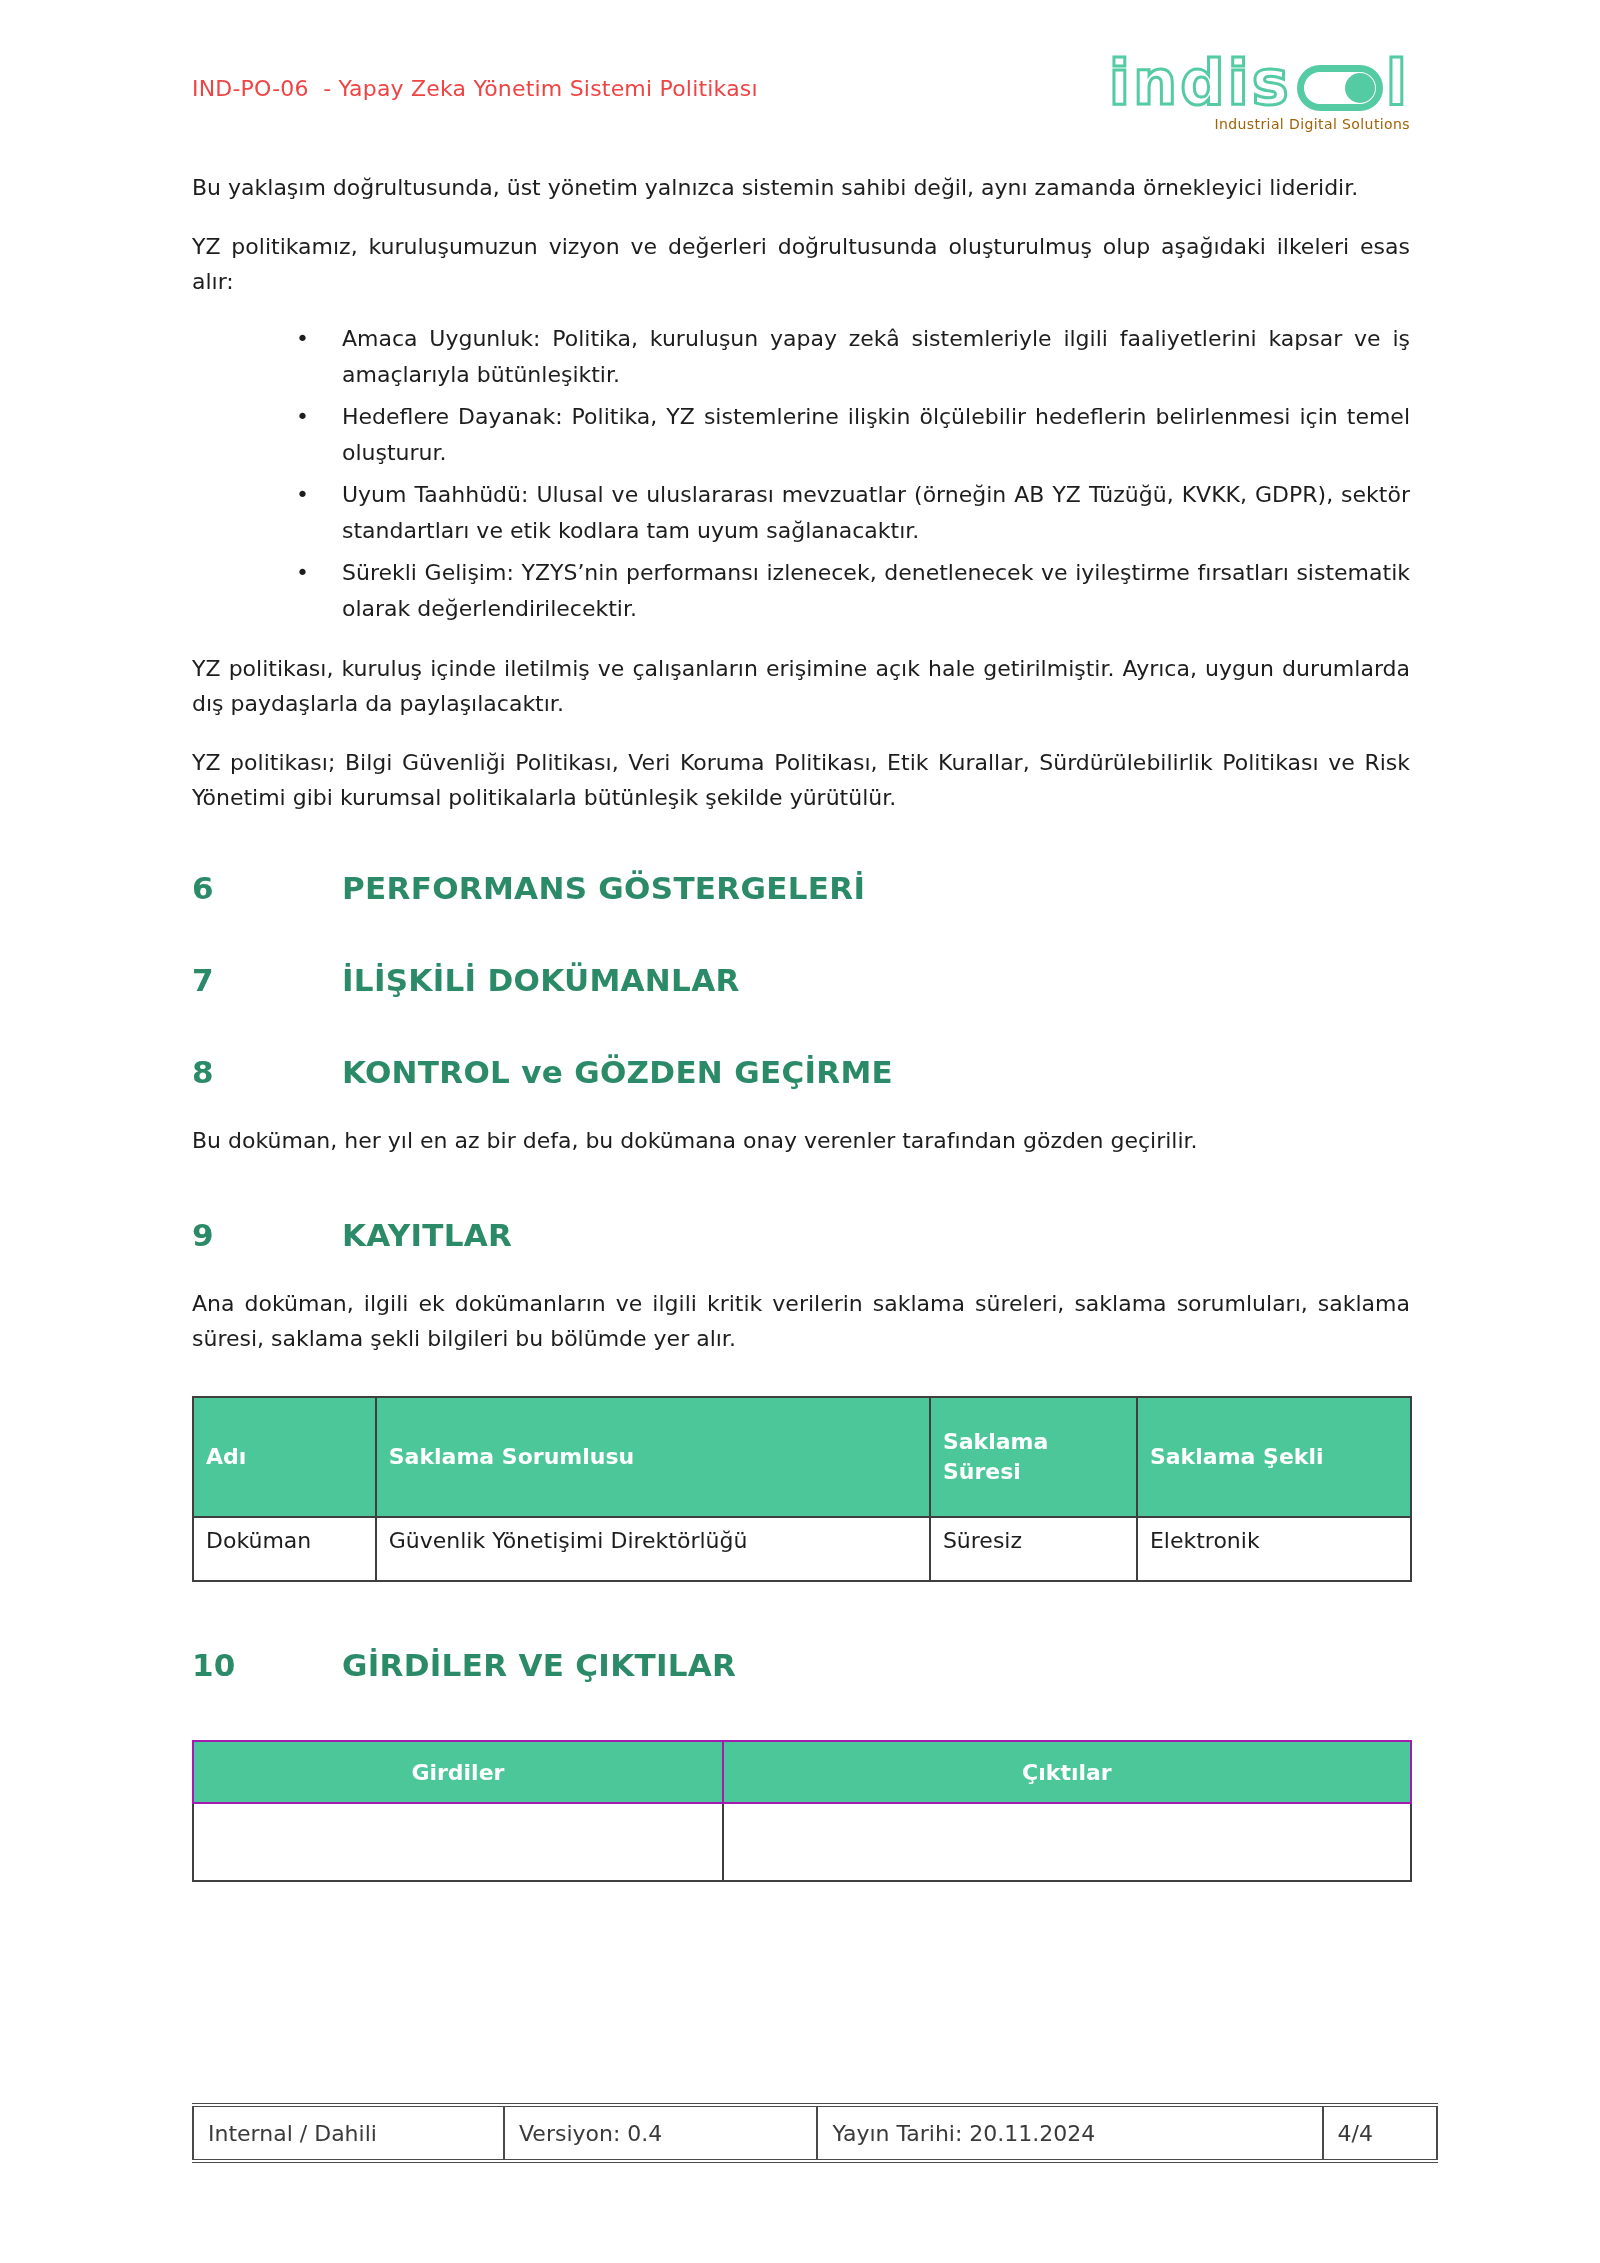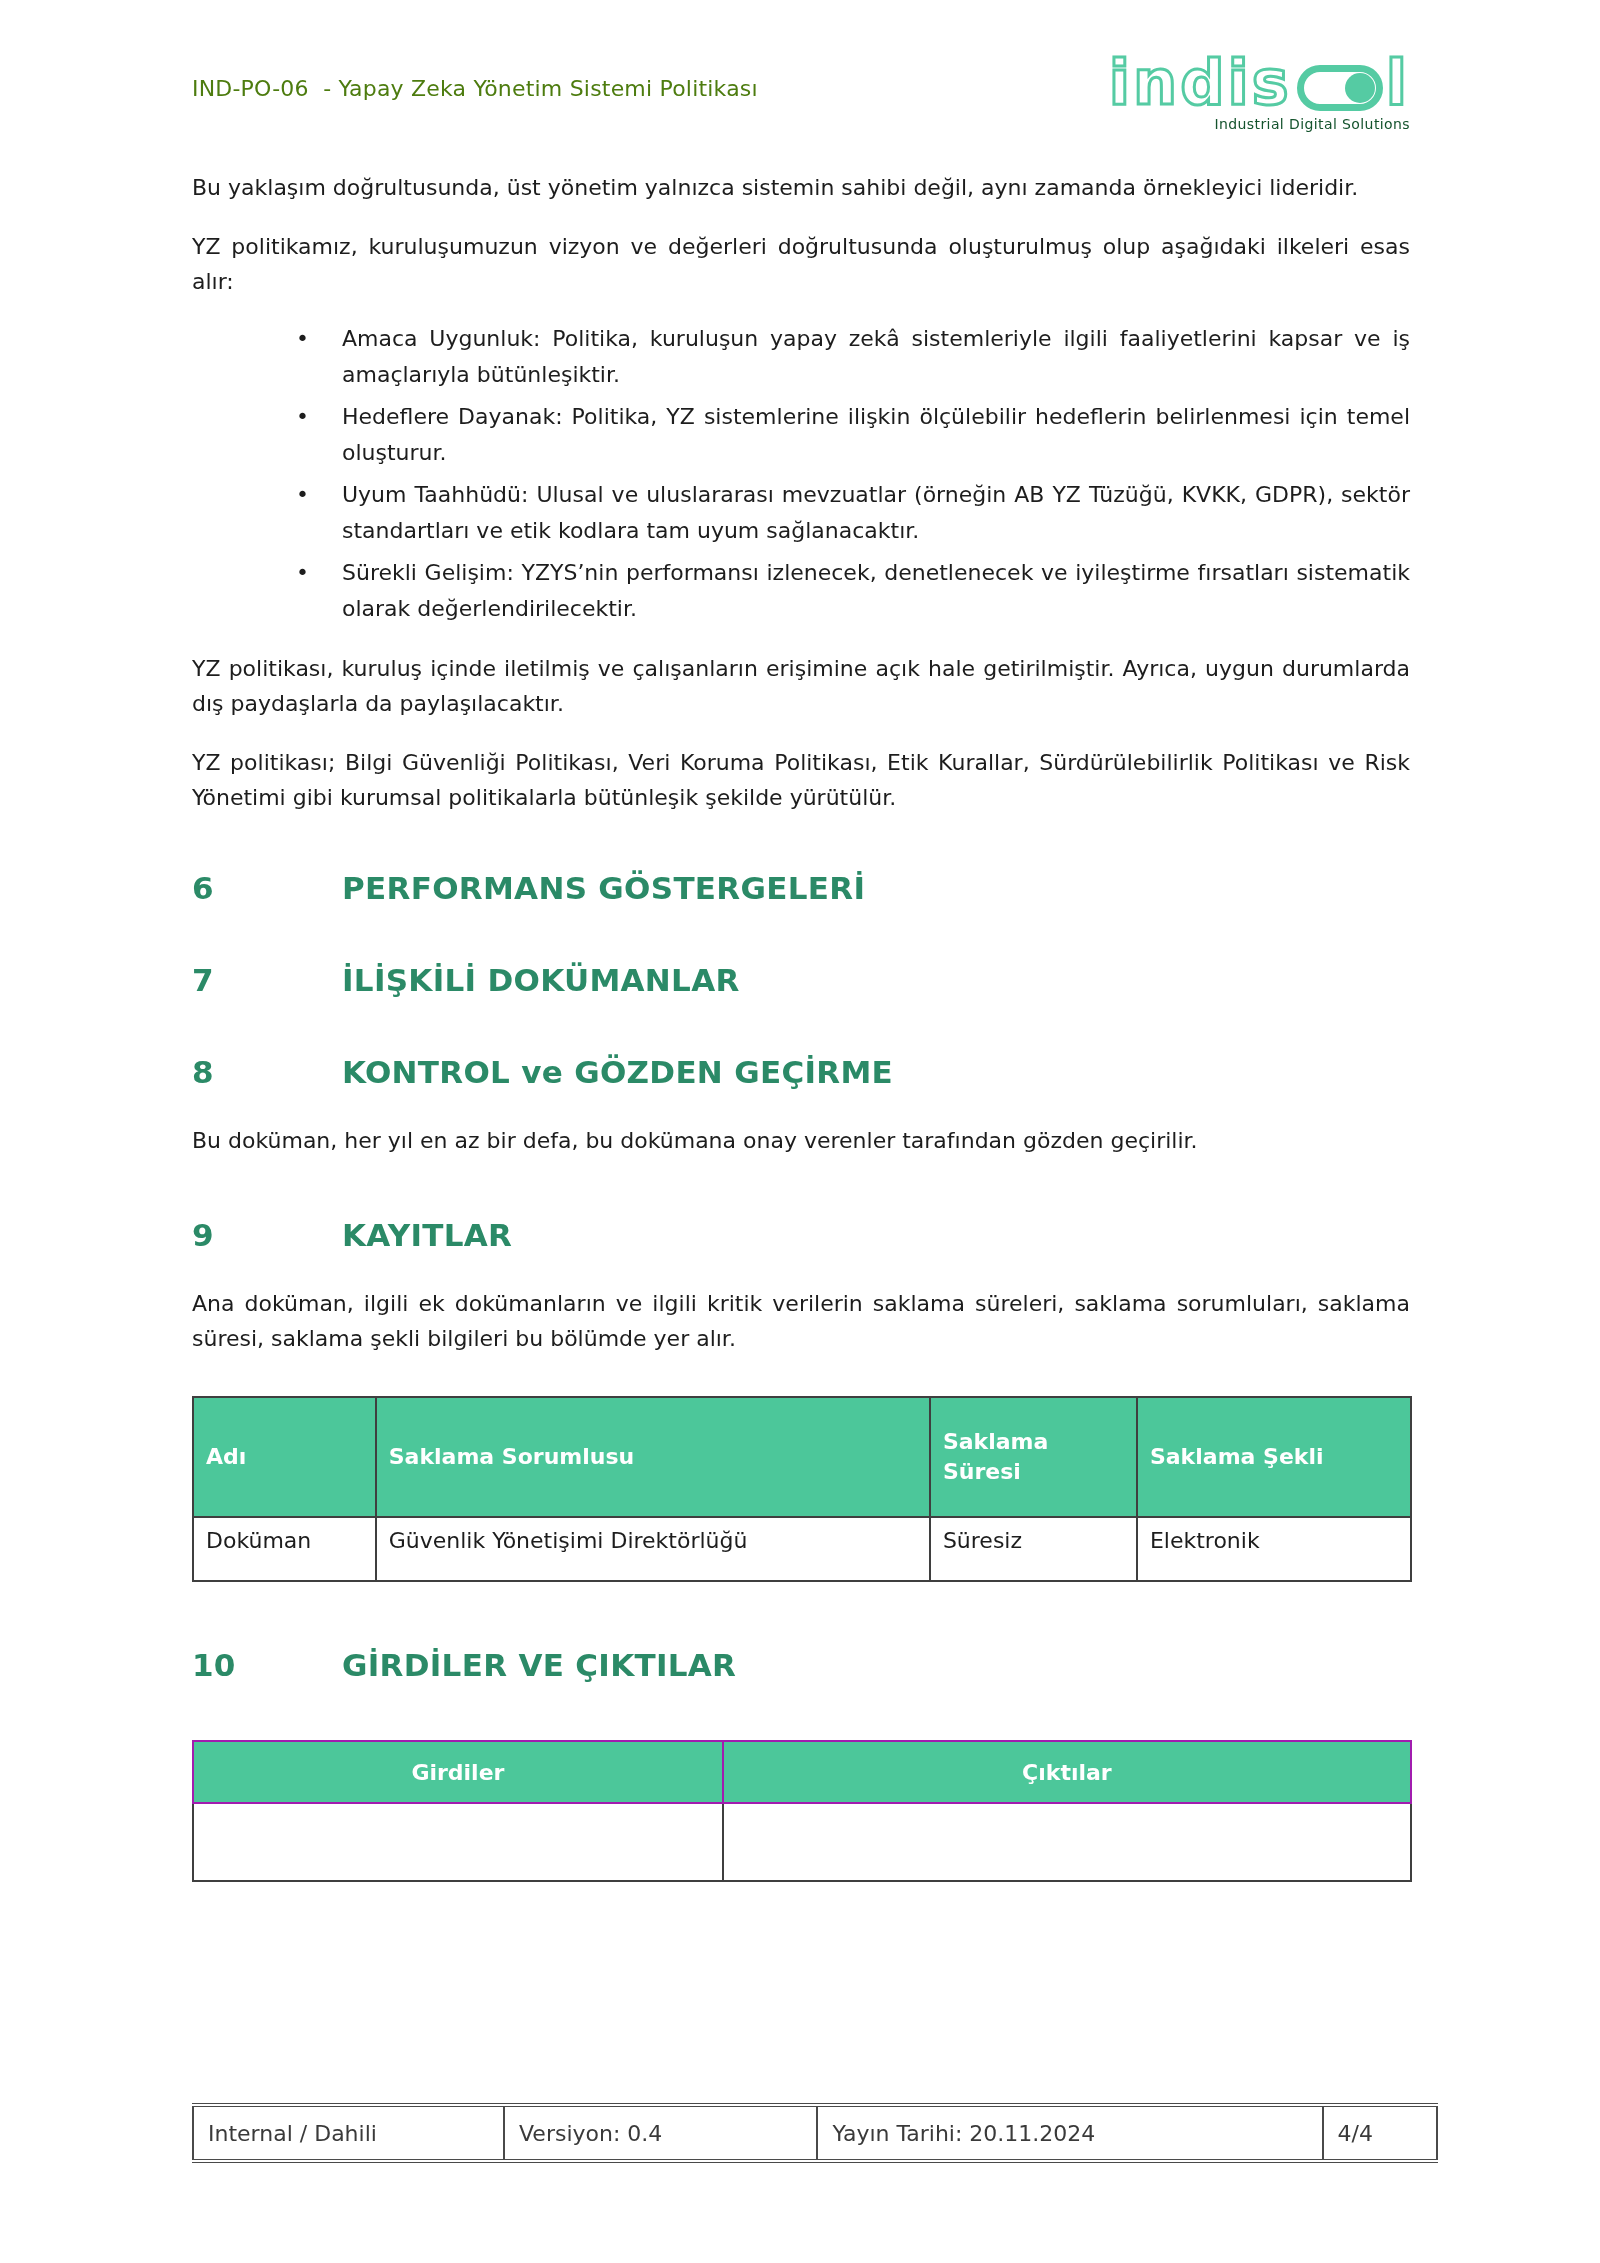--- a/index.html
+++ b/index.html
@@ -12,40 +12,40 @@
   .page {
     position:relative;
     width:1600px; height:2263px;
     padding:54px 190px 0 192px;
     overflow:hidden;
     background:#ffffff;
   }
 
   
   .header-row { display:flex; justify-content:space-between; align-items:flex-start; margin-bottom:38px; }
-  .doc-title { font-size:22px; color:#4d7c0f; padding-top:22px; white-space:pre; letter-spacing:.2px; }
+  .doc-title { font-size:22px; color:#ef4444; padding-top:22px; white-space:pre; letter-spacing:.2px; }
 
   .logo { display:flex; flex-direction:column; align-items:flex-end; }
   .logo-mark { display:flex; align-items:flex-end; }
   .logo-word {
     font-size:62px; font-weight:700; line-height:58px;
     color:transparent; -webkit-text-stroke:3px #55CBA3;
     letter-spacing:3px;
   }
   .logo-toggle {
     display:inline-block; width:86px; height:46px;
     border:7px solid #55CBA3; border-radius:25px;
     margin:0 3px 1px 5px; position:relative; background:#fff;
   }
   .logo-knob {
     position:absolute; right:1px; top:1px;
     width:30px; height:30px; border-radius:50%;
     background:#55CBA3;
   }
-  .logo-tagline { font-size:14px; color:#14532d; margin-top:4px; letter-spacing:.4px; }
+  .logo-tagline { font-size:14px; color:#a16207; margin-top:4px; letter-spacing:.4px; }
 
   
   .para { font-size:22px; line-height:35px; text-align:justify; margin-top:24px; color:#1d1d1d; }
   .para.first { margin-top:0; }
   .para.after-h { margin-top:32px; }
 
   ul.policy-list { margin-top:22px; padding-left:150px; list-style:none; }
   ul.policy-list li {
     font-size:22px; line-height:36px; text-align:justify;
     position:relative; margin-bottom:6px;

